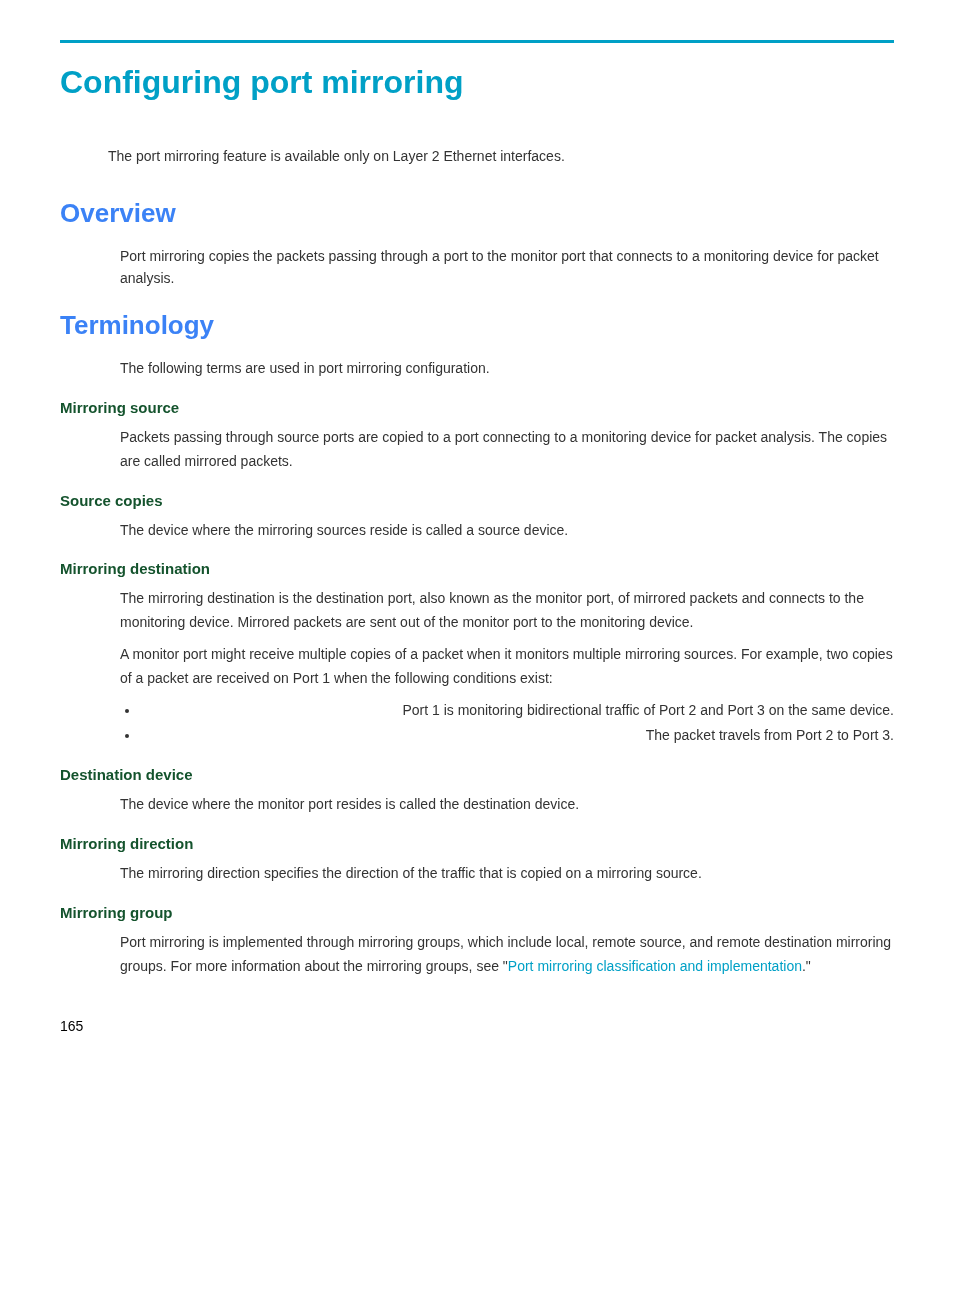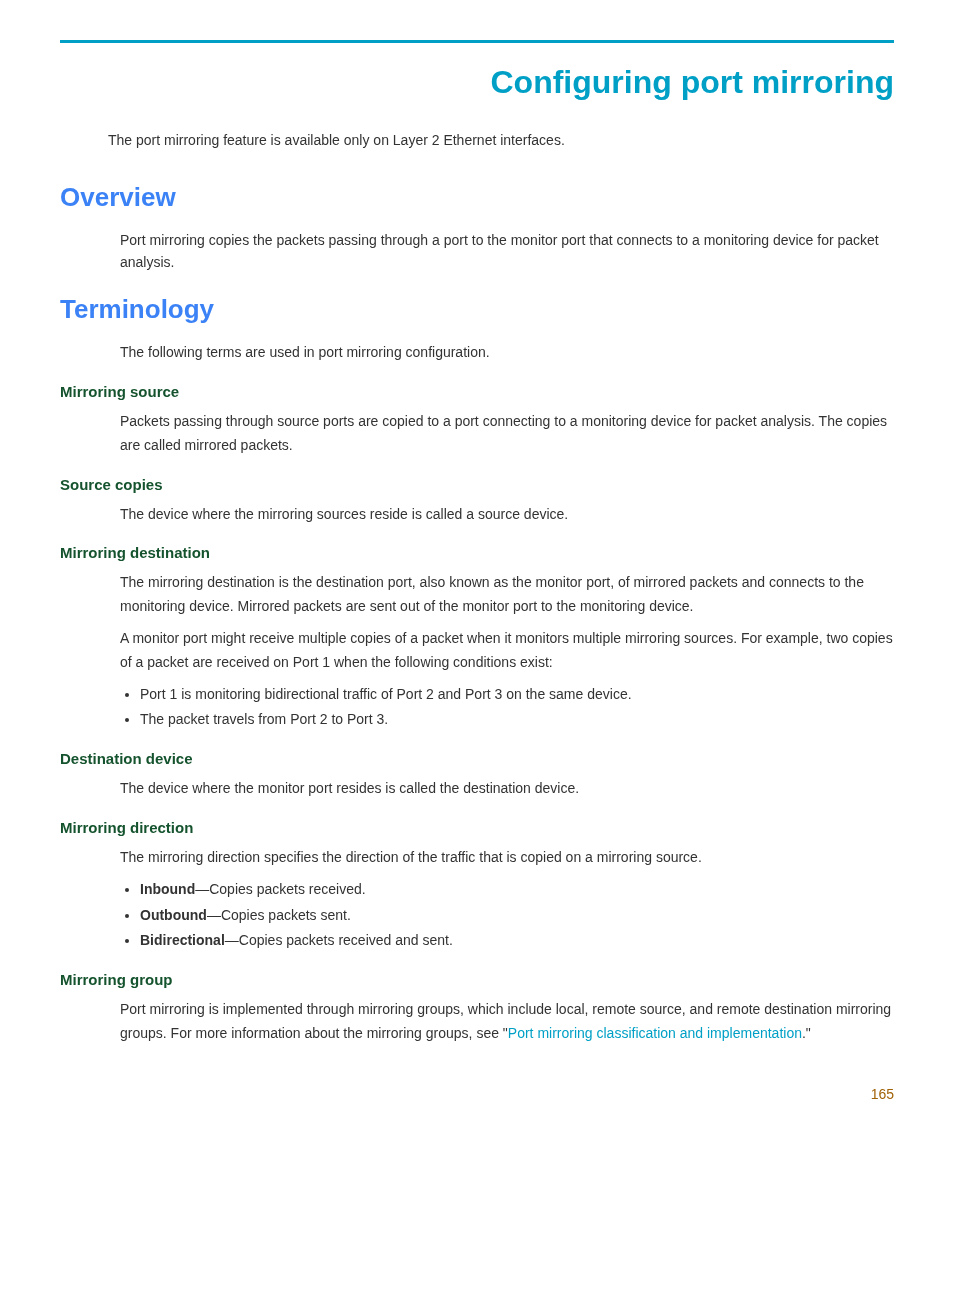--- a/index.html
+++ b/index.html
@@ -21,23 +21,22 @@
     .page-header-rule {
       border: none;
       border-top: 3px solid #00a0c6;
       margin-bottom: 20px;
     }
 
     .main-title {
       font-size: 32px;
       font-weight: bold;
       color: #00a0c6;
-      margin-bottom: 28px;
+      margin-bottom: 44px;
       line-height: 1.2;
-      text-align: right;
     }
 
     .intro-text {
       margin-left: 48px;
       margin-bottom: 30px;
       font-size: 14px;
       line-height: 1.6;
     }
 
     .section-title {
@@ -70,43 +69,44 @@
       line-height: 1.7;
     }
 
     .subsection-body p {
       margin-bottom: 8px;
     }
 
     .bullet-list {
       margin-left: 80px;
       margin-bottom: 8px;
+      text-align: right;
     }
 
     .bullet-list li {
       list-style: disc;
       font-size: 14px;
       line-height: 1.7;
       margin-bottom: 2px;
     }
 
     .bullet-list li .bold-term {
       font-weight: bold;
     }
 
     .link-text {
       color: #00a0c6;
       text-decoration: none;
     }
 
     .page-number {
-      text-align: right;
+      text-align: left;
       margin-top: 40px;
       font-size: 14px;
-      color: #a16207;
+      color: #000000;
     }
   </style>
 </head>
 <body>
 
 <hr class="page-header-rule">
 
 <h1 class="main-title">Configuring port mirroring</h1>
 
 <p class="intro-text">The port mirroring feature is available only on Layer 2 Ethernet interfaces.</p>
@@ -150,25 +150,20 @@
   <div class="subsection-body">
     <p>The device where the monitor port resides is called the destination device.</p>
   </div>
 </div>
 
 <div>
   <p class="subsection-title">Mirroring direction</p>
   <div class="subsection-body">
     <p>The mirroring direction specifies the direction of the traffic that is copied on a mirroring source.</p>
   </div>
-  <ul class="bullet-list">
-    <li><span class="bold-term">Inbound</span>—Copies packets received.</li>
-    <li><span class="bold-term">Outbound</span>—Copies packets sent.</li>
-    <li><span class="bold-term">Bidirectional</span>—Copies packets received and sent.</li>
-  </ul>
 </div>
 
 <div>
   <p class="subsection-title">Mirroring group</p>
   <div class="subsection-body">
     <p>Port mirroring is implemented through mirroring groups, which include local, remote source, and remote destination mirroring groups. For more information about the mirroring groups, see "<a class="link-text" href="#">Port mirroring classification and implementation</a>."</p>
   </div>
 </div>
 
 <div class="page-number">165</div>

